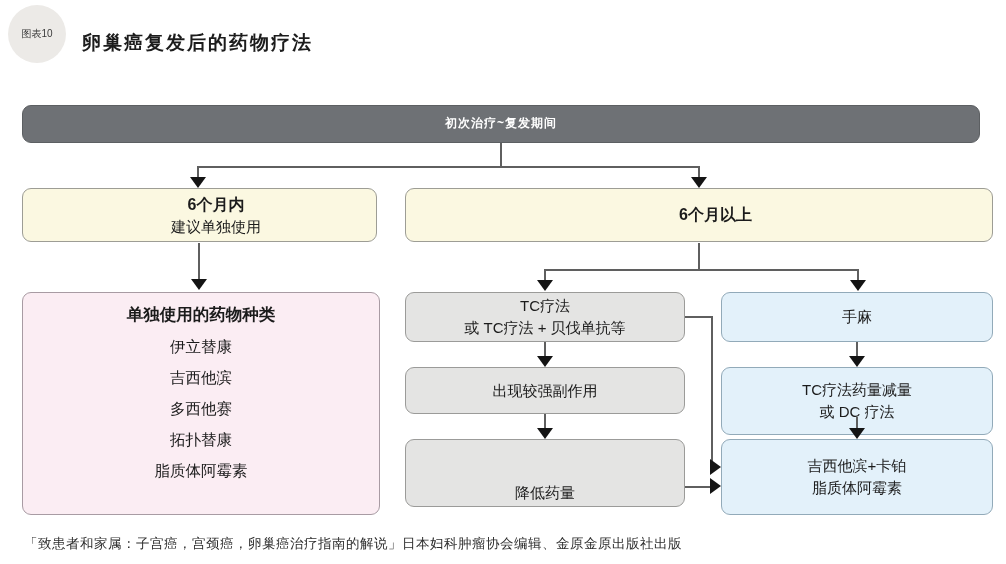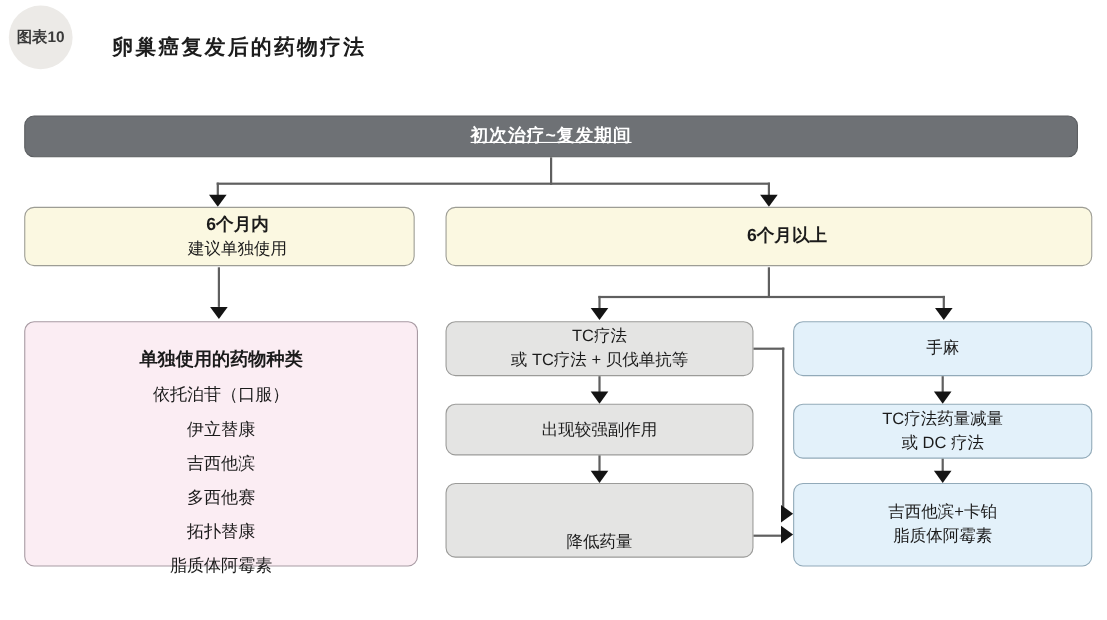--- a/index.html
+++ b/index.html
@@ -6,36 +6,36 @@
     --c-root:#6e7175; --c-branch:#fbf8e1; --c-mono:#fbedf3;
     --c-mid:#e4e4e3; --c-right:#e3f1fa; --c-line:#5f5f5f; --c-arrow:#141414;
   }
   html,body{margin:0;padding:0;background:#ffffff;}
   body{font-family:"Liberation Sans","DejaVu Sans",sans-serif;color:#1b1b1b;}
   .canvas{position:relative;width:1006px;height:564px;background:#ffffff;overflow:hidden;}
 
   
   .badge{position:absolute;left:8px;top:5px;width:58px;height:58px;border-radius:50%;
          background:#eceae7;display:flex;align-items:center;justify-content:center;
-         font-size:14px;font-weight:700;color:#3a3a3a;}
-  .fig-title{position:absolute;left:102px;top:30px;font-size:19px;font-weight:700;
+         font-size:10px;font-weight:400;color:#3a3a3a;}
+  .fig-title{position:absolute;left:82px;top:30px;font-size:19px;font-weight:700;
              letter-spacing:2px;color:#1c1c1c;}
 
   
   .node{position:absolute;box-sizing:border-box;border-radius:9px;display:flex;
         flex-direction:column;align-items:center;justify-content:center;
         text-align:center;font-size:15px;line-height:1.45;padding:2px 8px;}
   .node .t-bold{font-weight:700;font-size:16px;}
-  .root-node{background:var(--c-root);color:#ffffff;font-weight:700;font-size:16px;
-             letter-spacing:1px;border:1px solid #5c5f62;text-decoration:underline;}
+  .root-node{background:var(--c-root);color:#ffffff;font-weight:700;font-size:12px;
+             letter-spacing:1px;border:1px solid #5c5f62;}
   .branch-node{background:var(--c-branch);border:1px solid #9d9d95;padding-left:41px;}
   .mono-node{background:var(--c-mono);border:1px solid #a89ba3;justify-content:flex-start;padding-top:10px;}
   .mid-node{background:var(--c-mid);border:1px solid #9b9b99;}
   .right-node{background:var(--c-right);border:1px solid #92aab9;}
-  .mono-title{font-weight:700;font-size:16.5px;margin-bottom:4px;margin-top:13px;}
+  .mono-title{font-weight:700;font-size:16.5px;margin-bottom:4px;}
   .mono-item{font-size:15.5px;line-height:31px;}
 
   
   .line{position:absolute;background:var(--c-line);}
   .arr-down{position:absolute;width:0;height:0;border-left:8px solid transparent;
             border-right:8px solid transparent;border-top:11px solid var(--c-arrow);}
   .arr-right{position:absolute;width:0;height:0;border-top:8px solid transparent;
              border-bottom:8px solid transparent;border-left:11px solid var(--c-arrow);}
 
   .citation{position:absolute;left:24px;top:535px;font-size:13.5px;color:#2e2e2e;letter-spacing:0.5px;}
@@ -72,21 +72,20 @@
 
   <div class="line" style="left:698px;top:243px;width:2px;height:27px;"></div>
   <div class="line" style="left:544px;top:269px;width:315px;height:2px;"></div>
   <div class="line" style="left:544px;top:269px;width:2px;height:12px;"></div>
   <div class="line" style="left:857px;top:269px;width:2px;height:12px;"></div>
   <div class="arr-down" style="left:537px;top:280px;"></div>
   <div class="arr-down" style="left:850px;top:280px;"></div>
 
   <div class="node mono-node" style="left:22px;top:292px;width:358px;height:223px;">
     <div class="mono-title">单独使用的药物种类</div>
-    <div class="mono-item">依托泊苷（口服）</div>
     <div class="mono-item">伊立替康</div>
     <div class="mono-item">吉西他滨</div>
     <div class="mono-item">多西他赛</div>
     <div class="mono-item">拓扑替康</div>
     <div class="mono-item">脂质体阿霉素</div>
   </div>
 
   <div class="node mid-node" style="left:405px;top:292px;width:280px;height:50px;text-align:center;">
     <div>TC疗法</div>
     <div>或 TC疗法 + 贝伐单抗等</div>
@@ -103,33 +102,34 @@
   <div class="node mid-node" style="left:405px;top:439px;width:280px;height:68px;justify-content:flex-end;">
     <div>降低药量</div>
   </div>
 
   <div class="node right-node" style="left:721px;top:292px;width:272px;height:50px;">
     <div>手麻</div>
   </div>
   <div class="line" style="left:856px;top:342px;width:2px;height:15px;"></div>
   <div class="arr-down" style="left:849px;top:356px;"></div>
 
-  <div class="node right-node" style="left:721px;top:367px;width:272px;height:50px;">
+  <div class="node right-node" style="left:721px;top:367px;width:272px;height:68px;">
     <div>TC疗法药量减量</div>
     <div>或 DC 疗法</div>
   </div>
   <div class="line" style="left:856px;top:417px;width:2px;height:12px;"></div>
   <div class="arr-down" style="left:849px;top:428px;"></div>
 
   <div class="node right-node" style="left:721px;top:439px;width:272px;height:76px;">
     <div>吉西他滨+卡铂</div>
     <div>脂质体阿霉素</div>
   </div>
 
   <div class="line" style="left:685px;top:316px;width:28px;height:2px;"></div>
   <div class="line" style="left:711px;top:316px;width:2px;height:152px;"></div>
   <div class="arr-right" style="left:710px;top:459px;"></div>
 
   <div class="line" style="left:685px;top:486px;width:25px;height:2px;"></div>
   <div class="arr-right" style="left:710px;top:478px;"></div>
 
+  <div class="citation">「致患者和家属：子宫癌，宫颈癌，卵巢癌治疗指南的解说」日本妇科肿瘤协会编辑、金原金原出版社出版</div>
 
 </div>
 
 </body></html>

